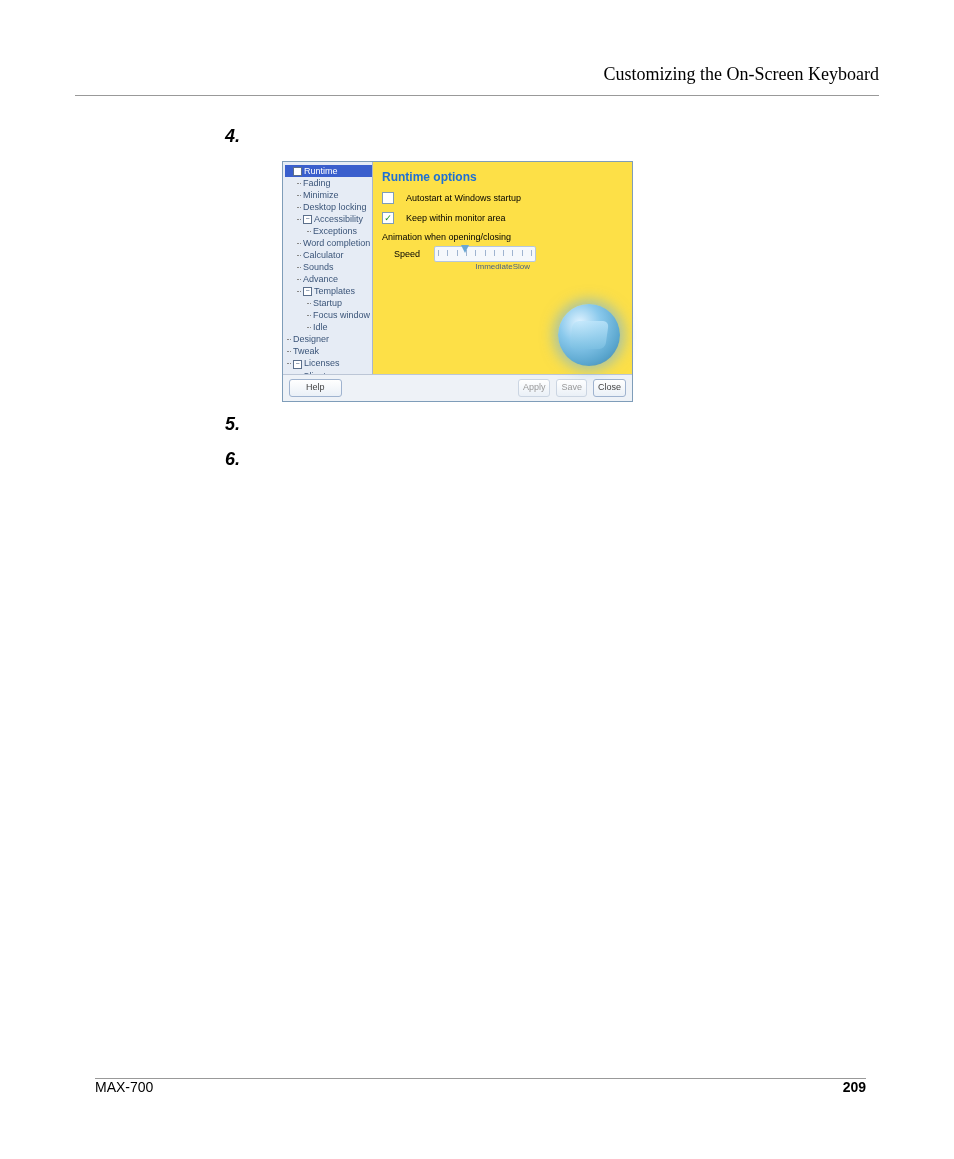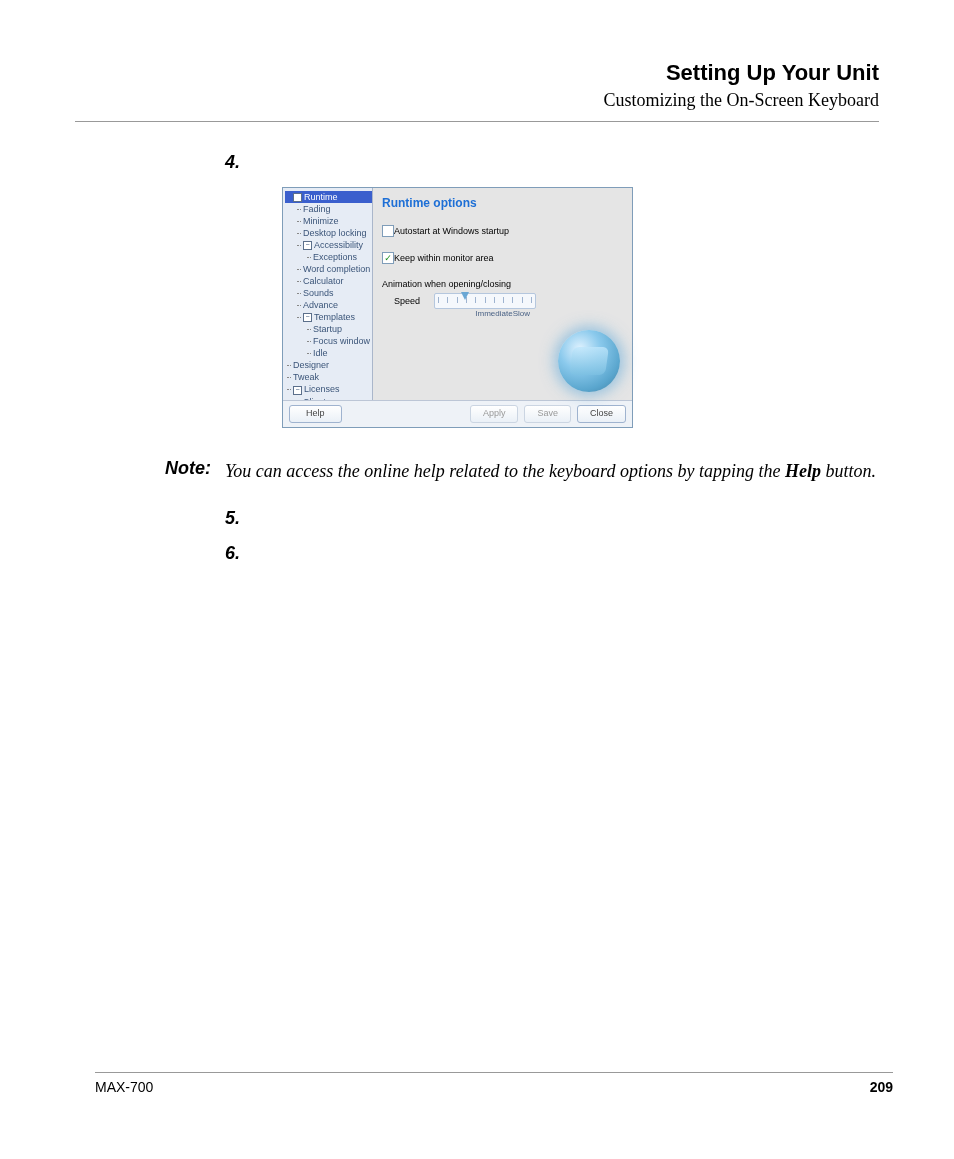--- a/index.html
+++ b/index.html
@@ -139,35 +139,35 @@
     border: 1px solid #5b6f8b;
     background: #fff;
     margin-right: 2px;
     vertical-align: middle;
     line-height: 6px;
     text-align: center;
     font-size: 7px;
   }
   .fig-main {
     flex: 1;
-    background: #e5e5e5;
+    background: #fde047;
     padding: 8px 9px;
     position: relative;
   }
   .fig-title {
     color: #1d6fd6;
     font-weight: bold;
     font-size: 12px;
     margin-bottom: 6px;
   }
   .chk-row {
     display: flex;
     align-items: center;
-    gap: 0;
-    margin: 15px 0;
+    gap: 12px;
+    margin: 8px 0;
   }
   .chk {
     width: 10px; height: 10px;
     border: 1px solid #7f9db9;
     background: #fff;
     display: inline-flex;
     align-items: center;
     justify-content: center;
     font-size: 9px;
     line-height: 1;
@@ -247,58 +247,57 @@
   .fig-foot .spacer { flex: 1; }
   .fbtn {
     font-family: Tahoma, Arial, sans-serif;
     font-size: 9px;
     color: #444;
     border: 1px solid #9fb3cf;
     background: linear-gradient(#fff,#eaf0f7);
     border-radius: 3px;
     height: 16px;
     line-height: 14px;
-    padding: 0 12px;
+    padding: 0 4px;
     text-align: center;
   }
   .fbtn.dis { color: #999; border-color: #cbd5e2; }
   .fbtn.help { padding: 0 16px; }
   .close-icon {
     display: inline-flex;
     width: 18px; height: 18px;
     background: #d11b1b;
     border-radius: 3px;
     align-items: center;
     justify-content: center;
     vertical-align: -3px;
     margin: 0 2px;
     box-shadow: inset 0 0 0 1px #7a0d0d;
   }
   .close-icon svg { width: 11px; height: 11px; }
   .footer-row {
     position: absolute;
     left: 95px;
-    right: 61px;
+    right: 88px;
     bottom: 64px;
     display: flex;
     justify-content: space-between;
     font-family: Arial, Helvetica, sans-serif;
     font-size: 14px;
     border-top: 1px solid #999;
-    padding-top: 6px;
+    padding-top: 0;
   }
   .footer-page { font-weight: bold; }
 </style>
 </head>
 <body>
 
 <div class="page">
 
   <div class="header">
-    <div class="header-title">Setting Up Your Unit</div>
     <div class="header-sub">Customizing the On-Screen Keyboard</div>
   </div>
   <hr class="hr">
 
   <div class="step-row">
     <div class="step-num">4.</div>
   </div>
 
   <div class="figure-wrap">
     <div class="figure">
@@ -364,26 +363,20 @@
       <div class="fig-foot">
         <div class="fbtn help">Help</div>
         <div class="spacer"></div>
         <div class="fbtn dis">Apply</div>
         <div class="fbtn dis">Save</div>
         <div class="fbtn">Close</div>
       </div>
     </div>
   </div>
 
-  <div class="note-row">
-    <div class="note-label">Note:</div>
-    <div class="note-text">
-      <span>You can access the online help related to the keyboard options by tapping the </span><b>Help</b><span> button.</span>
-    </div>
-  </div>
 
   <div class="step-row">
     <div class="step-num">5.</div>
   </div>
 
   <div class="step-row">
     <div class="step-num">6.</div>
   </div>
 
   <div class="footer-row">

